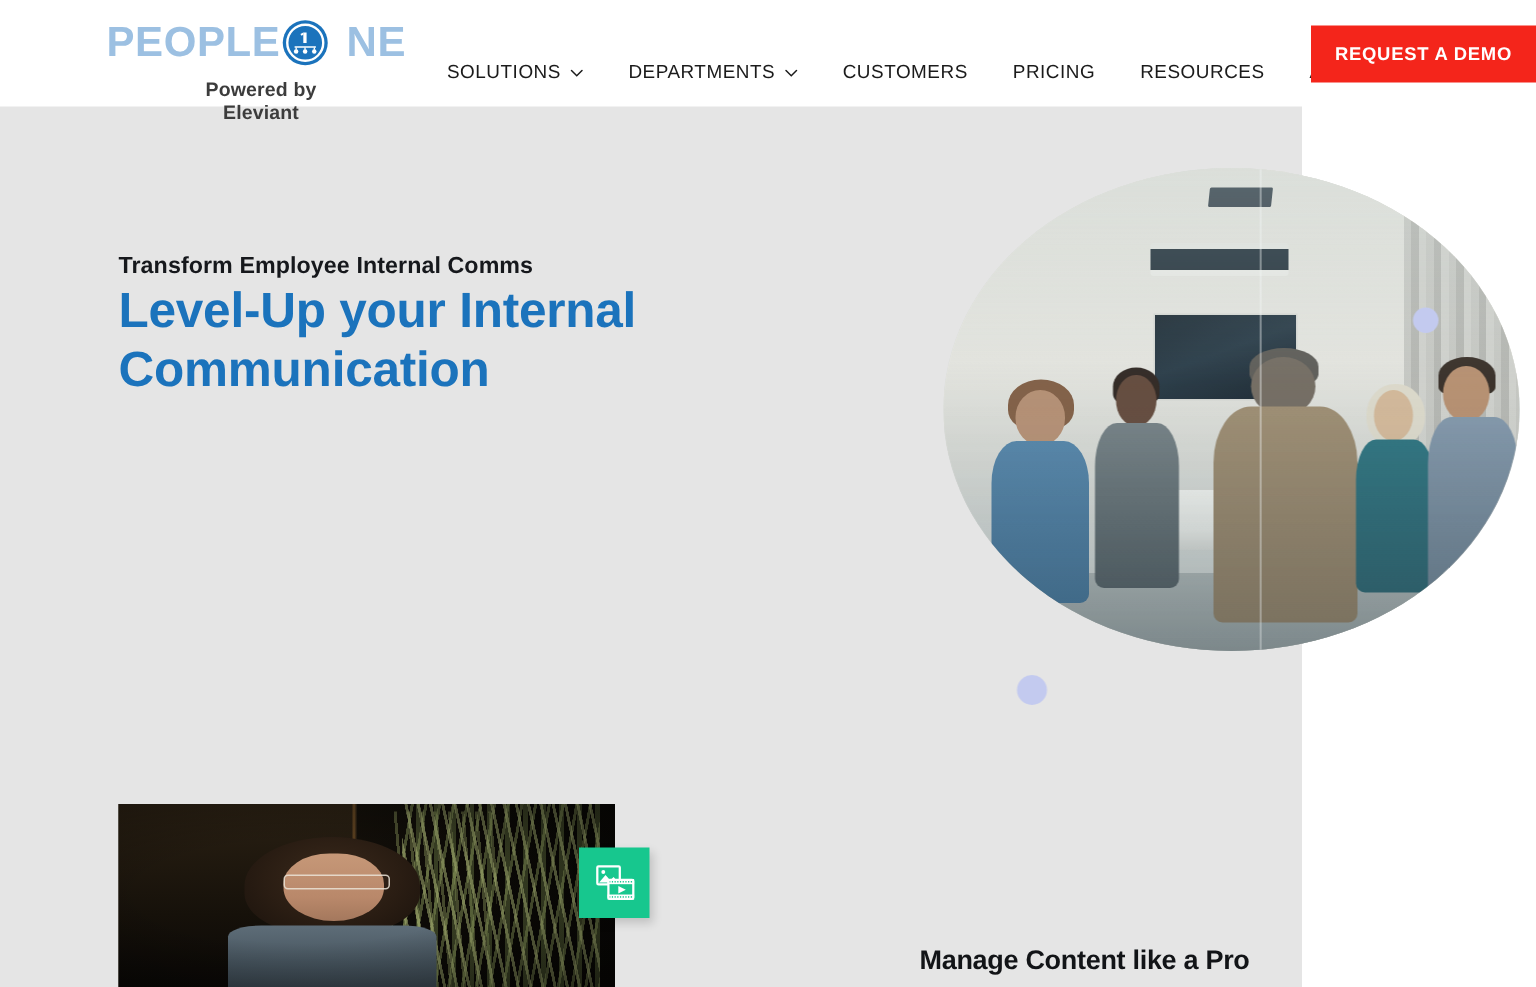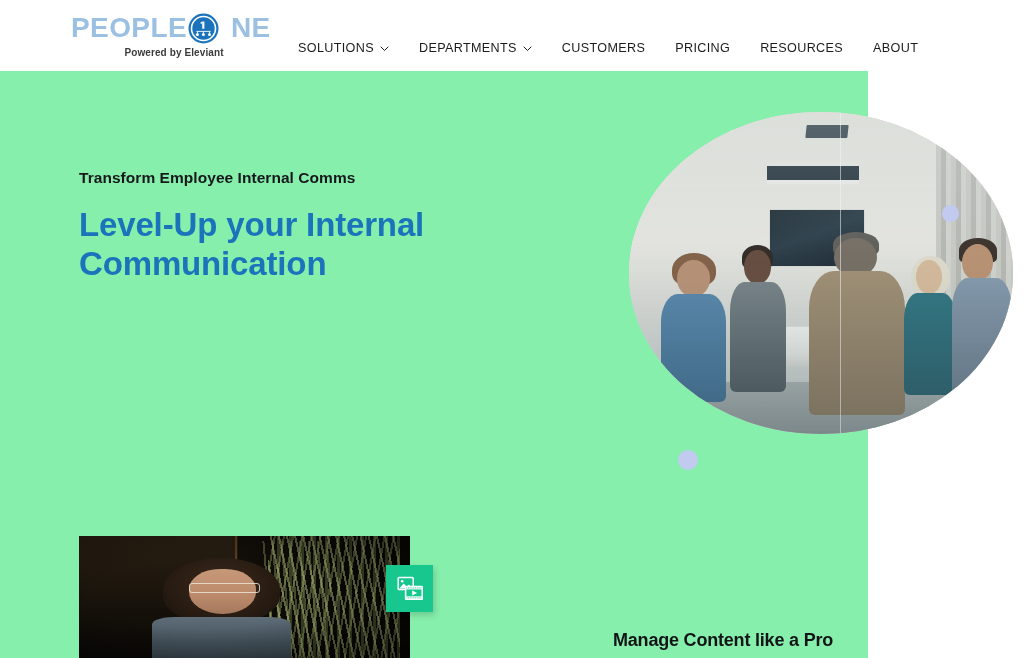--- a/index.html
+++ b/index.html
@@ -10,21 +10,21 @@
     overflow: hidden;
     background: #ffffff;
     font-family: "Liberation Sans", sans-serif;
     -webkit-font-smoothing: antialiased;
   }
 
   .page {
     position: relative;
     width: 868px;
     height: 658px;
-    background: #86efac;
+    background: #e5e5e5;
   }
 
   
   .site-header {
     position: absolute;
     top: 0; left: 0;
     width: 1024px;
     height: 71px;
     background: #ffffff;
     display: flex;
@@ -57,23 +57,23 @@
   .logo-word.left { margin-right: 1px; }
   .logo-word.right { margin-left: 12px; }
   .logo-mark {
     position: relative;
     width: 31px;
     height: 31px;
     flex: 0 0 31px;
   }
   .logo-mark svg { display: block; width: 31px; height: 31px; }
   .logo-tagline {
-    margin-top: 3px;
+    margin-top: 8px;
     text-align: center;
-    font-size: 10px;
+    font-size: 13px;
     font-weight: 700;
     color: #3c3c3c;
     letter-spacing: 0.1px;
     padding-left: 44px;
   }
 
   
   .main-nav {
     position: absolute;
     left: 298px;
@@ -140,21 +140,20 @@
     position: absolute;
     left: 79px;
     top: 98px;
     width: 500px;
   }
   .eyebrow {
     font-size: 15.5px;
     font-weight: 600;
     color: #16181c;
     letter-spacing: 0.05px;
-    margin-bottom: 18px;
   }
   .hero-title {
     font-size: 33px;
     line-height: 39px;
     font-weight: 700;
     color: #1B73BC;
     letter-spacing: -0.15px;
     margin-bottom: 23px;
     max-width: 360px;
   }
@@ -413,20 +412,21 @@
         <span>PRICING</span>
       </a>
       <a class="nav-item" href="#">
         <span>RESOURCES</span>
       </a>
       <a class="nav-item" href="#">
         <span>ABOUT</span>
       </a>
     </nav>
 
+    <button class="cta-demo">REQUEST A DEMO</button>
   </header>
 
   <section class="hero">
 
     <div class="hero-copy">
       <div class="eyebrow">Transform Employee Internal Comms</div>
       <h1 class="hero-title">Level-Up your Internal Communication</h1>
     </div>
 
     <div class="hero-media">

